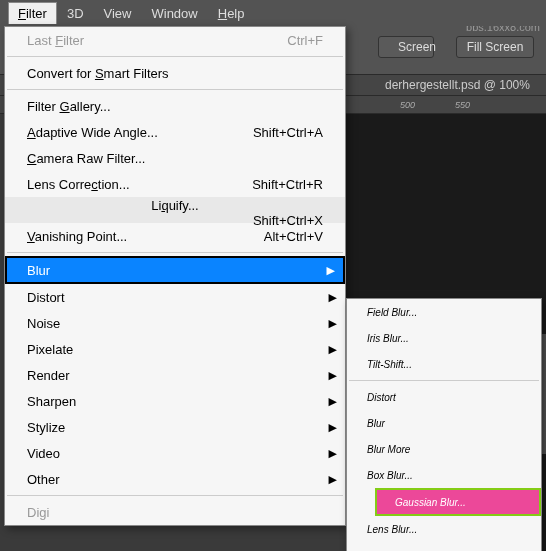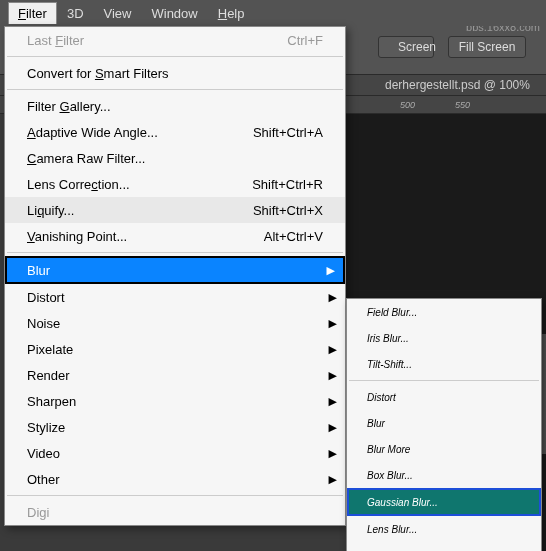--- a/index.html
+++ b/index.html
@@ -5,43 +5,43 @@
 * { margin: 0; padding: 0; box-sizing: border-box; font-family: "Segoe UI", Tahoma, sans-serif; }
 body { width: 546px; height: 551px; background: #3a3a3a; overflow: hidden; position: relative; }
 
 .menubar { height: 26px; background: #535353; display: flex; align-items: center; padding-left: 8px; position: relative; z-index: 10; }
 .menubar-item { color: #ddd; font-size: 13px; padding: 4px 10px; cursor: default; }
 .menubar-item.active { background: #f0f0f0; color: #000; border: 1px solid #888; border-bottom: none; padding: 3px 9px; }
 
 .toolbar-area { height: 48px; background: #535353; position: relative; }
 .toolbar-btn { position: absolute; height: 22px; background: #5a5a5a; border: 1px solid #333; border-radius: 3px; color: #ddd; font-size: 12px; display: flex; align-items: center; justify-content: center; top: 10px; }
 .screen-btn { right: 112px; width: 56px; padding-left: 22px; }
-.fill-btn { right: 20px; width: 78px; }
+.fill-btn { right: 12px; width: 78px; }
 
 .tab-bar { height: 22px; background: #454545; border-top: 1px solid #2a2a2a; border-bottom: 1px solid #2a2a2a; color: #ccc; font-size: 12px; padding-left: 385px; display:flex; align-items:center; overflow:hidden; white-space:nowrap; }
 
 .ruler-h { height: 18px; background: #454545; color: #aaa; font-size: 9px; display: flex; align-items: center; padding-left: 400px; border-bottom: 1px solid #2a2a2a; }
 .ruler-h span { margin-right: 40px; font-style: italic; }
 
 .canvas-area { position: absolute; left: 346px; top: 114px; right: 0; bottom: 0; background: #1a1a1a; }
 .hand { position: absolute; right: 0; top: 220px; width: 24px; height: 120px; background: linear-gradient(90deg, #2a2a2a, #555); border-radius: 6px 0 0 6px; }
 
 .dropdown { position: absolute; left: 4px; top: 26px; width: 342px; background: #f6f6f6; border: 1px solid #888; box-shadow: 3px 3px 8px rgba(0,0,0,0.4); z-index: 20; }
 .menu-item { height: 26px; display: flex; align-items: center; padding: 1px 22px; font-size: 13px; color: #000; position: relative; }
-.menu-item.hovered { background: #e8e8e8; }
+.menu-item.hovered { background: #e8e8e8; flex-direction: column; }
 .menu-item.disabled { color: #999; }
 .menu-item.highlight { background: #0a84ff; color: #fff; border: 2px solid #000; height: 28px; padding: 0 20px; }
 .menu-item .label u { text-decoration: underline; }
 .menu-item .shortcut { margin-left: auto; }
 .menu-item .arrow { position: absolute; right: 8px; font-size: 11px; }
 .sep { height: 1px; background: #ccc; margin: 3px 2px; }
 
 .submenu { position: absolute; left: 346px; top: 298px; width: 196px; background: #f6f6f6; border: 1px solid #888; box-shadow: 3px 3px 8px rgba(0,0,0,0.4); z-index: 30; }
 .sub-item { height: 26px; display: flex; align-items: center; padding: 0 20px; font-size: 10px; font-style: italic; }
-.sub-item.highlight { background: #0f766e; color: #fff; border: 2px solid #1d4ed8; height: 28px; padding: 0 18px; }
+.sub-item.highlight { background: #ec4899; color: #fff; border: 2px solid #84cc16; height: 28px; padding: 0 18px; margin-left: 28px; }
 
 .watermark { position: absolute; top: 6px; right: 6px; color: #999; font-size: 11px; text-align: right; line-height: 1.3; z-index: 5; font-family: Arial; }
 </style>
 </head>
 <body>
 
 <div class="menubar" id="menubar">
     <div class="menubar-item active"><u>F</u>ilter</div>
     <div class="menubar-item">3D</div>
     <div class="menubar-item">View</div>

